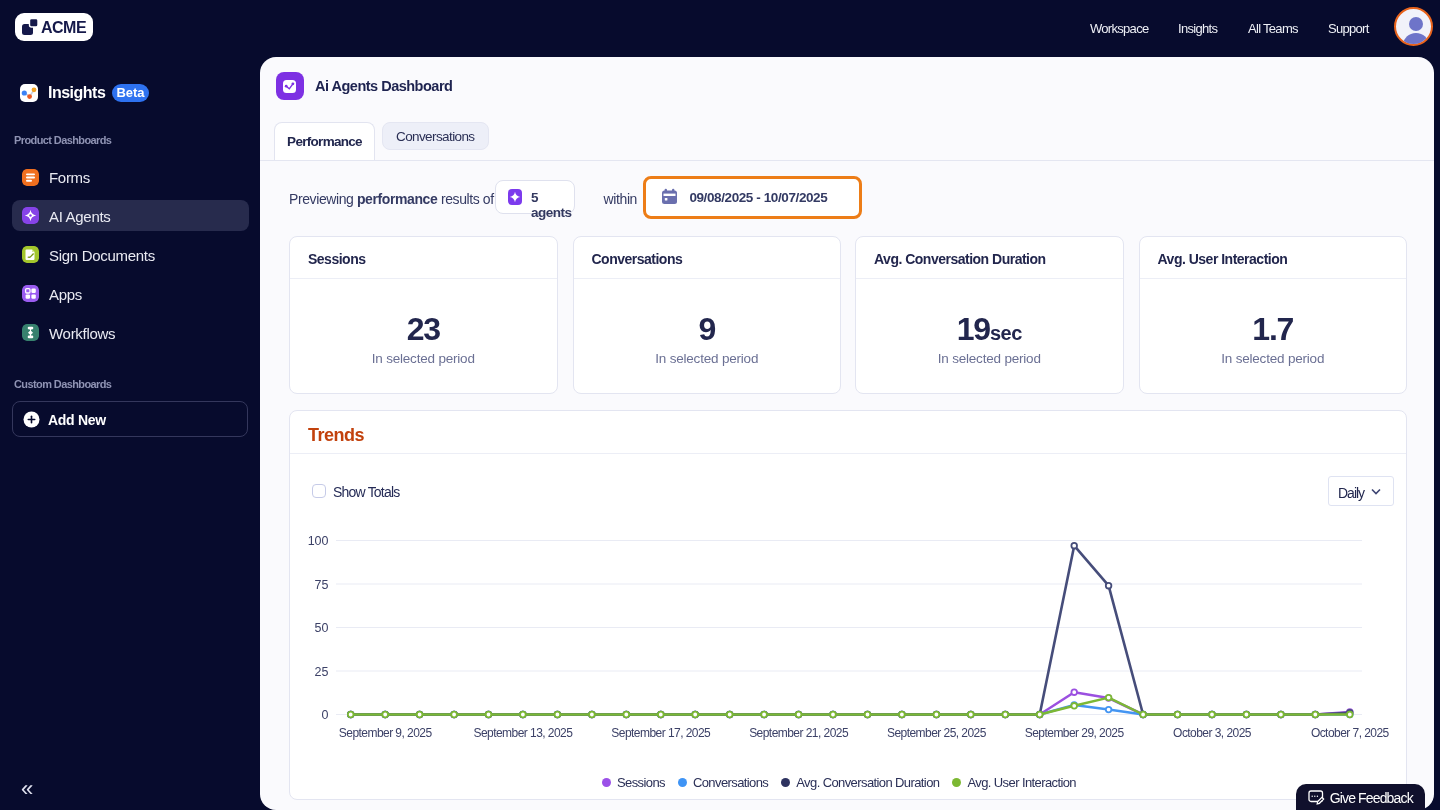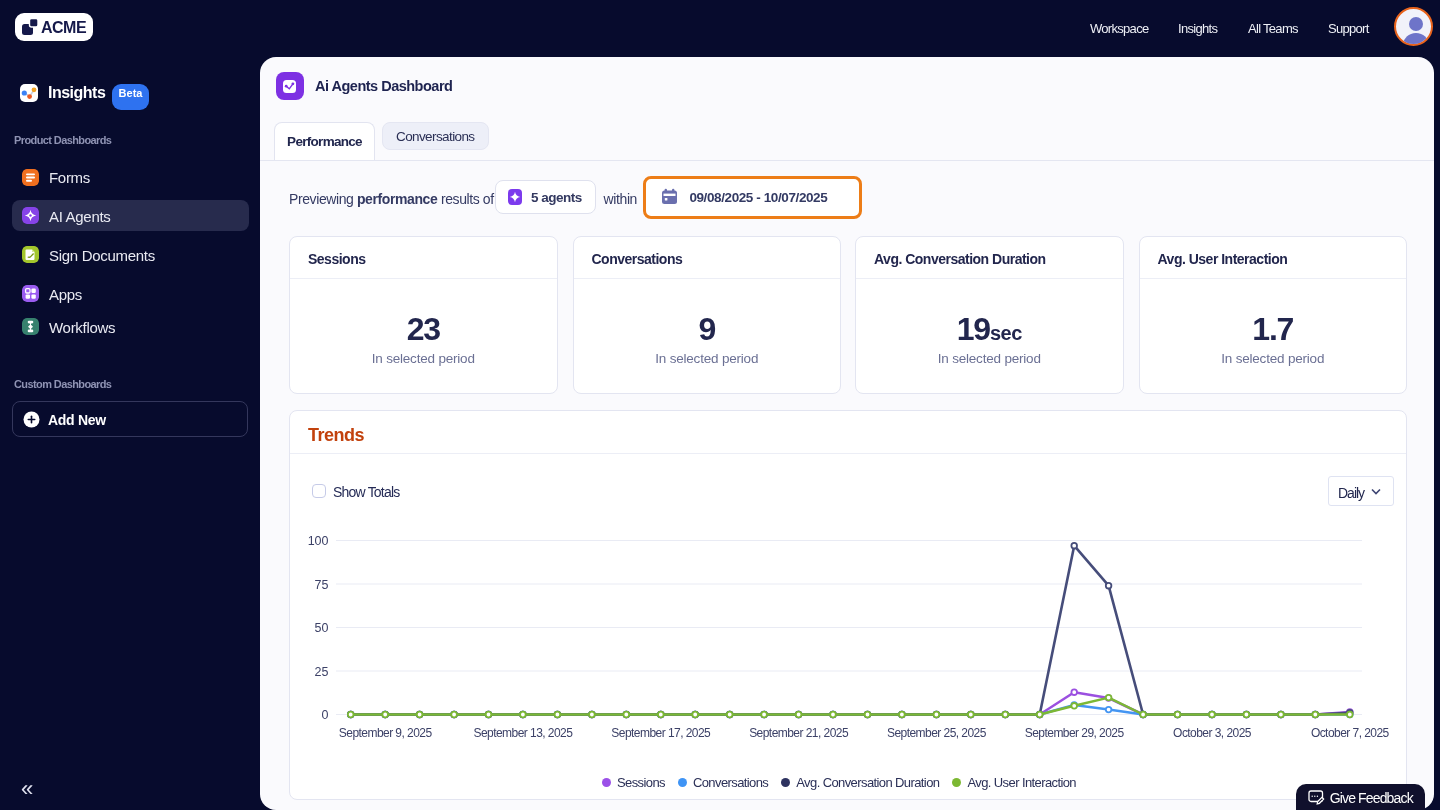--- a/index.html
+++ b/index.html
@@ -13,21 +13,21 @@
 #logo .txt { position:absolute; left:26px; top:6px; font-size:16px; font-weight:700; color:#15194a; letter-spacing:-0.5px; }
 #avatar { position:absolute; right:7px; top:6.5px; width:39px; height:39px; border-radius:50%; background:#f1f2fa; border:2.5px solid #e8631c; overflow:hidden; }
 #avatar .head { position:absolute; left:12.5px; top:8.5px; width:14px; height:14px; border-radius:50%; background:#6e74c9; }
 #avatar .body { position:absolute; left:6.5px; top:24.5px; width:26px; height:24px; border-radius:50%; background:#6e74c9; }
 
 
 #sidebar { position:absolute; left:0; top:57px; width:260px; height:753px; }
 #ins-row { position:absolute; left:20px; top:27px; height:19px; }
 #ins-icon { position:absolute; left:0; top:0; width:18px; height:18px; background:#fff; border-radius:5px; }
 #ins-txt { position:absolute; left:28px; top:0px; font-size:16px; font-weight:700; color:#fff; letter-spacing:-0.5px;}
-#beta { position:absolute; left:92px; top:0px; width:37px; height:26px; background:#2e72f0; border-radius:9px; color:#fff; font-size:11px; font-weight:700; text-align:center; line-height:18px; }
+#beta { position:absolute; left:92px; top:0px; width:37px; height:18px; background:#2e72f0; border-radius:9px; color:#fff; font-size:13px; font-weight:700; text-align:center; line-height:18px; }
 .sec-label { position:absolute; left:14px; font-size:11px; font-weight:700; color:#8f93b3; letter-spacing:-0.6px; }
 .menu-item { position:absolute; left:12px; width:237px; height:31px; border-radius:8px; }
 .menu-item.active { background:#272b4d; }
 .menu-item .mi-icon { position:absolute; left:10px; top:7px; width:17px; height:17px; border-radius:5px; }
 .menu-item .mi-txt { position:absolute; left:37px; top:50%; transform:translateY(-50%); font-size:15px; letter-spacing:-0.3px; color:#e9eaf2; font-weight:400; }
 #addnew { position:absolute; left:12px; top:344px; width:236px; height:36px; border:1px solid #34375c; border-radius:8px; }
 #addnew .plus { position:absolute; left:10px; top:9px; width:17px; height:17px; }
 #addnew .t { position:absolute; left:35px; top:10px; font-size:14px; letter-spacing:-0.3px; font-weight:700; color:#fff; }
 #collapse { position:absolute; left:21px; top:719px; color:#dfe1ee; font-size:22px; font-weight:400; }
 
@@ -35,21 +35,21 @@
 #panel { position:absolute; left:260px; top:57px; width:1173.5px; height:753px; background:#fafafd; border-radius:16px;padding-left:38px; }
 #hd-icon { position:absolute; left:15.5px; top:15px; width:28px; height:28px; background:#7d30e3; border-radius:8px; }
 #hd-icon .inner { position:absolute; left:7.5px; top:7.5px; width:13px; height:13px; background:#fff; border-radius:3.5px; }
 #hd-title { position:absolute; left:55px; top:21px; font-size:14.5px; font-weight:700; color:#1e2350; letter-spacing:-0.5px; }
 .tabline { position:absolute; left:0; top:102.5px; width:1173.5px; height:1px; background:#e4e6f1; }
 #tab1 { position:absolute; left:14px; top:65px; width:101px; height:38px; background:#fff; border:1px solid #e2e4f0; border-bottom:none; border-radius:8px 8px 0 0; z-index:2; }
 #tab1 span { position:absolute; left:0; right:0; top:11px; text-align:center; font-size:13.5px; letter-spacing:-0.7px; font-weight:700; color:#22274e; }
 #tab2 { position:absolute; left:121.5px; top:65px; width:107.5px; height:28px; background:#edeff8; border:1px solid #e4e6f2; border-radius:8px; }
 #tab2 span { position:absolute; left:0; right:0; top:6px; text-align:center; font-size:13.5px; letter-spacing:-0.6px; color:#2a2f55; }
 #preview { position:absolute; left:29px; top:133.5px; font-size:14px; letter-spacing:-0.4px; color:#343a63; }
-#agents-chip { position:absolute; left:235px; top:122.7px; width:101px; height:34px; background:#fff; border:1px solid #dfe1ee; border-radius:8px; }
+#agents-chip { position:absolute; left:235px; top:122.7px; width:80px; height:34px; background:#fff; border:1px solid #dfe1ee; border-radius:8px; }
 #agents-chip .ic { position:absolute; left:12px; top:8px; width:14px; height:16px; background:#7c3aed; border-radius:4px; }
 #agents-chip .t { position:absolute; left:35px; top:9px; font-size:13.5px; letter-spacing:-0.5px; font-weight:700; color:#333960; }
 #within { position:absolute; left:343.6px; top:133.5px; font-size:14px; letter-spacing:-0.4px; color:#343a63; font-weight:500; }
 #date-chip { position:absolute; left:383.4px; top:119px; width:218.6px; height:43px; background:#fff; border:3.5px solid #ED7D17; border-radius:8px; }
 #date-chip .t { position:absolute; left:43px; top:10.5px; font-size:13.5px; letter-spacing:-0.4px; font-weight:700; color:#333a63; }
 #date-chip .cal { position:absolute; left:15px; top:9px; }
 
 
 .card { position:absolute; background:#fff; border:1px solid #e3e5f1; border-radius:8px; }
 .card .hd { position:absolute; left:0; top:0; right:0; height:42px; border-bottom:1px solid #eceef6; }
@@ -138,21 +138,21 @@
   <div class="menu-item" style="top:221px;">
     <svg class="mi-icon" width="17" height="17" viewBox="0 0 17 17">
         <rect width="17" height="17" rx="4.5" fill="#9a5cf0"></rect>
         <rect x="3.6" y="3.6" width="4.4" height="4.4" rx="1.2" fill="none" stroke="#fff" stroke-width="1.3"></rect>
         <rect x="9.4" y="3.6" width="4.4" height="4.4" rx="1.2" fill="#fff"></rect>
         <rect x="3.6" y="9.4" width="4.4" height="4.4" rx="1.2" fill="#fff"></rect>
         <rect x="9.4" y="9.4" width="4.4" height="4.4" rx="1.2" fill="#fff"></rect>
       </svg>
     <div class="mi-txt">Apps</div>
   </div>
-  <div class="menu-item" style="top:254px;">
+  <div class="menu-item" style="top:260px;">
     <svg class="mi-icon" width="17" height="17" viewBox="0 0 17 17">
         <rect width="17" height="17" rx="4.5" fill="#37816e"></rect>
         <rect x="8" y="3" width="1" height="11" fill="#fff"></rect>
         <rect x="5.7" y="2.8" width="5.6" height="2.6" rx="1.3" fill="#fff"></rect>
         <path d="M8.5 6.2 L11 8.75 L8.5 11.3 L6 8.75 Z" fill="#fff"></path>
         <rect x="5.7" y="11.6" width="5.6" height="2.6" rx="1.3" fill="#fff"></rect>
       </svg>
     <div class="mi-txt">Workflows</div>
   </div>
 

